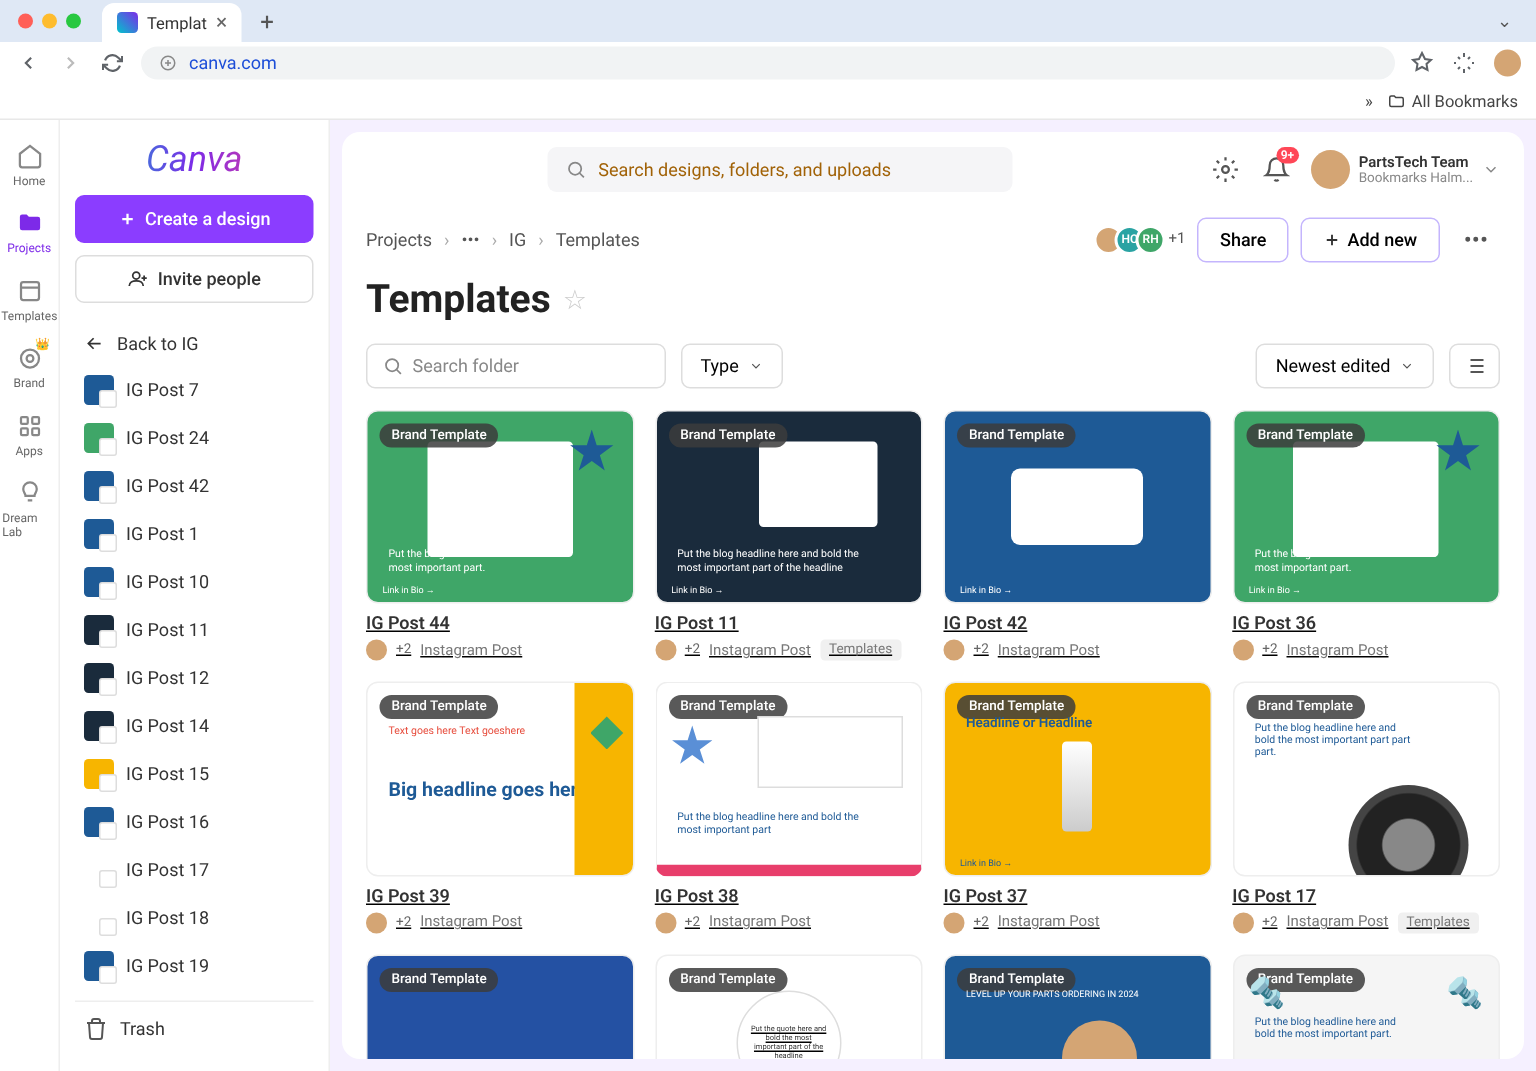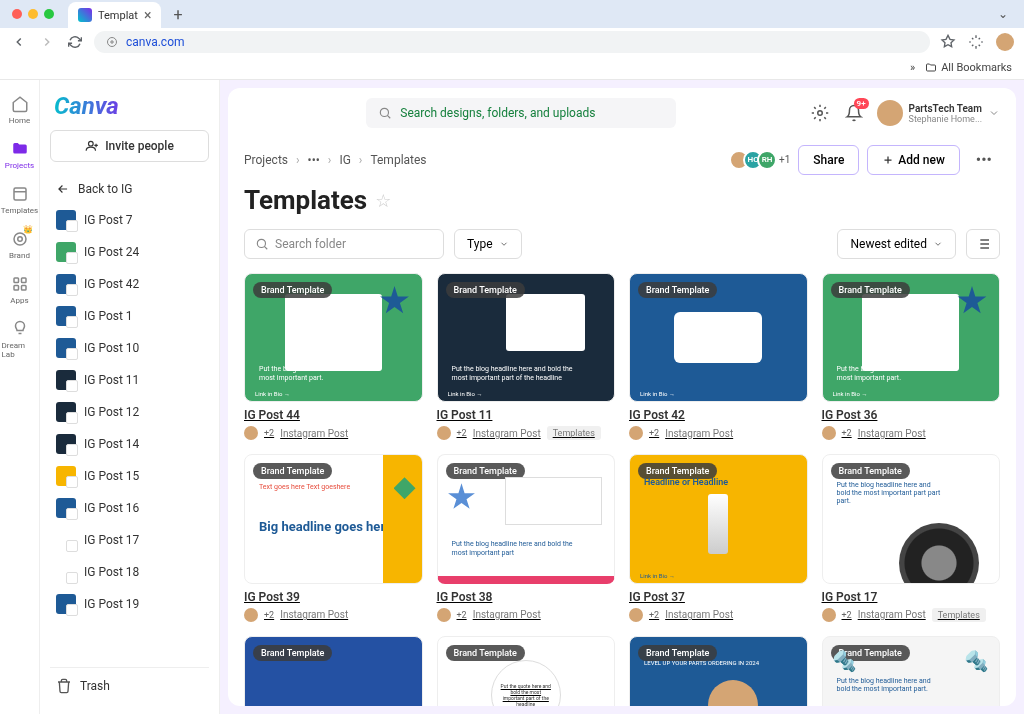--- a/index.html
+++ b/index.html
@@ -35,36 +35,36 @@
 .icon-rail { width: 40px; background: #fff; border-right: 1px solid #eee; display: flex; flex-direction: column; align-items: center; padding-top: 8px; gap: 2px; }
 .rail-item { width: 36px; display: flex; flex-direction: column; align-items: center; gap: 2px; padding: 6px 0; cursor: pointer; border-radius: 6px; position: relative; }
 .rail-item.active { color: #7d2ae8; }
 .rail-icon { width: 20px; height: 20px; display: flex; align-items: center; justify-content: center; }
 .rail-label { font-size: 8px; color: #666; }
 .rail-item.active .rail-label { color: #7d2ae8; }
 .rail-item.active .rail-icon-bg { background: #f0e8fc; border-radius: 6px; width: 28px; height: 28px; position: absolute; top: 2px; z-index: -1; }
 
 
 .sidebar { width: 180px; background: #fff; border-right: 1px solid #eee; padding: 10px 10px; display: flex; flex-direction: column; overflow: hidden; }
-.logo { font-size: 24px; font-weight: 700; font-style: italic; background: linear-gradient(90deg,#00c4cc,#7d2ae8,#ff4980); -webkit-background-clip: text; color: transparent; padding: 2px 4px 10px; }
+.logo { font-size: 24px; font-weight: 400; font-style: italic; background: linear-gradient(90deg,#00c4cc,#7d2ae8,#ff4980); -webkit-background-clip: text; color: transparent; padding: 2px 4px 10px; text-align: center; }
 .btn-primary { background: #8b3dff; color: #fff; border: none; border-radius: 6px; padding: 9px; font-size: 12px; font-weight: 500; cursor: pointer; display: flex; align-items: center; justify-content: center; gap: 6px; margin-bottom: 8px; }
 .btn-secondary { background: #fff; color: #333; border: 1px solid #ddd; border-radius: 6px; padding: 8px; font-size: 12px; font-weight: 500; cursor: pointer; display: flex; align-items: center; justify-content: center; gap: 6px; margin-bottom: 12px; }
 .back-link { display: flex; align-items: center; gap: 8px; padding: 8px 6px; font-size: 12px; color: #333; cursor: pointer; border-radius: 6px; }
 .folder-list { flex: 1; overflow-y: auto; }
 .folder-item { display: flex; align-items: center; gap: 8px; padding: 6px 6px; font-size: 12px; color: #333; cursor: pointer; border-radius: 6px; }
 .folder-thumb { width: 20px; height: 20px; border-radius: 3px; background: #4a7ba6; flex-shrink: 0; position: relative; }
 .folder-thumb::after { content: ''; position: absolute; right: -2px; bottom: -2px; width: 10px; height: 10px; background: #fff; border-radius: 2px; border: 1px solid #ddd; }
 .trash-item { display: flex; align-items: center; gap: 8px; padding: 10px 6px; font-size: 12px; color: #333; cursor: pointer; border-top: 1px solid #eee; margin-top: 4px; }
 
 
 .main { flex: 1; background: #f5f0ff; padding: 0; overflow: hidden; display: flex; flex-direction: column; }
 .main-inner { background: #fff; border-radius: 12px; margin: 8px; flex: 1; overflow: hidden; display: flex; flex-direction: column; }
 
 .topbar { display: flex; align-items: center; padding: 10px 16px; gap: 10px; }
-.search-box { flex: 0 0 310px; margin: 0 auto; background: #f5f5f7; border-radius: 6px; padding: 8px 12px; display: flex; align-items: center; gap: 8px; font-size: 12px; color: #15803d; }
+.search-box { flex: 0 0 310px; margin: 0 auto; background: #f5f5f7; border-radius: 6px; padding: 8px 12px; display: flex; align-items: center; gap: 8px; font-size: 12px; color: #a16207; }
 .topbar-right { display: flex; align-items: center; gap: 12px; margin-left: auto; }
 .icon-btn { width: 22px; height: 22px; display: flex; align-items: center; justify-content: center; cursor: pointer; color: #555; position: relative; }
 .notif-badge { position: absolute; top: -4px; right: -4px; background: #ff4757; color: #fff; font-size: 8px; padding: 1px 3px; border-radius: 6px; font-weight: 600; }
 .team-info { display: flex; align-items: center; gap: 6px; cursor: pointer; }
 .team-avatar { width: 26px; height: 26px; border-radius: 50%; background: #d4a574; }
 .team-text { display: flex; flex-direction: column; font-size: 10px; }
 .team-name { font-weight: 600; color: #333; }
 .team-user { color: #888; font-size: 9px; }
 
 .breadcrumb-row { display: flex; align-items: center; padding: 6px 16px 10px; gap: 8px; }
@@ -234,20 +234,26 @@
             <path d="M18 8a6 6 0 10-12 0c0 3 2 4 2 6h8c0-2 2-3 2-6z"></path>
             <path d="M10 18h4"></path>
           </svg>
         </div>
       <div class="rail-label">Dream Lab</div>
     </div>
   </div>
 
   <div class="sidebar">
     <div class="logo">Canva</div>
+    <button class="btn-primary">
+      <svg width="12" height="12" viewBox="0 0 24 24" fill="none" stroke="#fff" stroke-width="3">
+          <path d="M12 5v14M5 12h14"></path>
+        </svg>
+      <span>Create a design</span>
+    </button>
     <button class="btn-secondary">
       <svg width="14" height="14" viewBox="0 0 24 24" fill="none" stroke="#333" stroke-width="2">
           <circle cx="10" cy="8" r="4"></circle>
           <path d="M2 20c0-4 4-6 8-6s8 2 8 6M19 8v6M16 11h6"></path>
         </svg>
       <span>Invite people</span>
     </button>
     <div class="back-link">
       <svg width="14" height="14" viewBox="0 0 24 24" fill="none" stroke="#333" stroke-width="2">
           <path d="M19 12H5M11 18l-6-6 6-6"></path>
@@ -341,21 +347,21 @@
           <div class="icon-btn">
             <svg width="18" height="18" viewBox="0 0 24 24" fill="none" stroke="#555" stroke-width="2">
                 <path d="M18 8a6 6 0 10-12 0c0 7-3 9-3 9h18s-3-2-3-9M13.7 21a2 2 0 01-3.4 0"></path>
               </svg>
             <div class="notif-badge">9+</div>
           </div>
           <div class="team-info">
             <div class="team-avatar"></div>
             <div class="team-text">
               <div class="team-name">PartsTech Team</div>
-              <div class="team-user">Stephanie Home...</div>
+              <div class="team-user">Bookmarks Halm...</div>
             </div>
             <svg width="12" height="12" viewBox="0 0 24 24" fill="none" stroke="#888" stroke-width="2">
                 <path d="M6 9l6 6 6-6"></path>
               </svg>
           </div>
         </div>
       </div>
 
       <div class="breadcrumb-row">
         <div class="breadcrumb">

